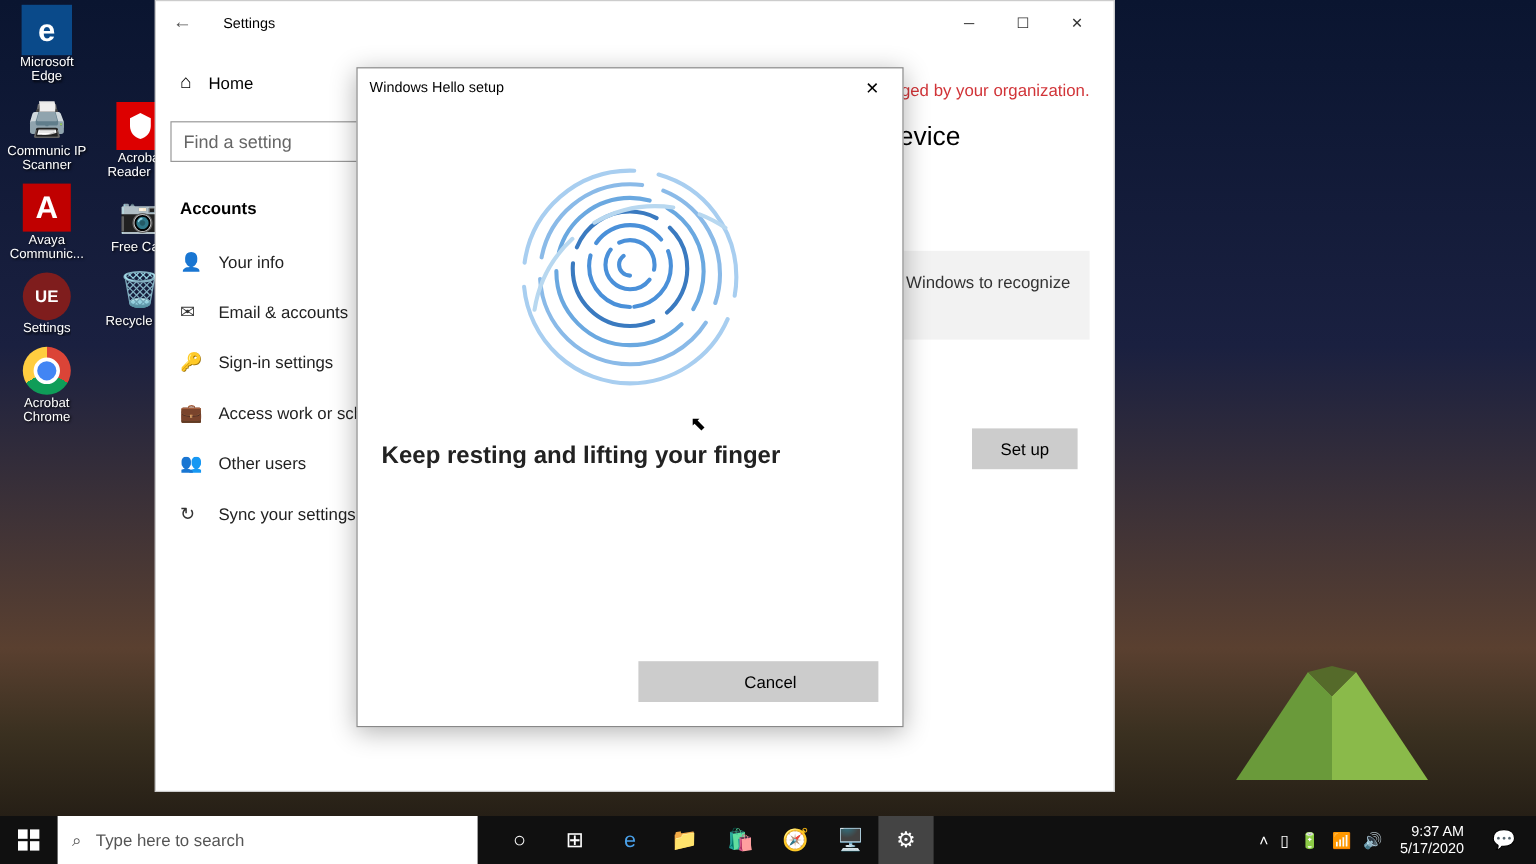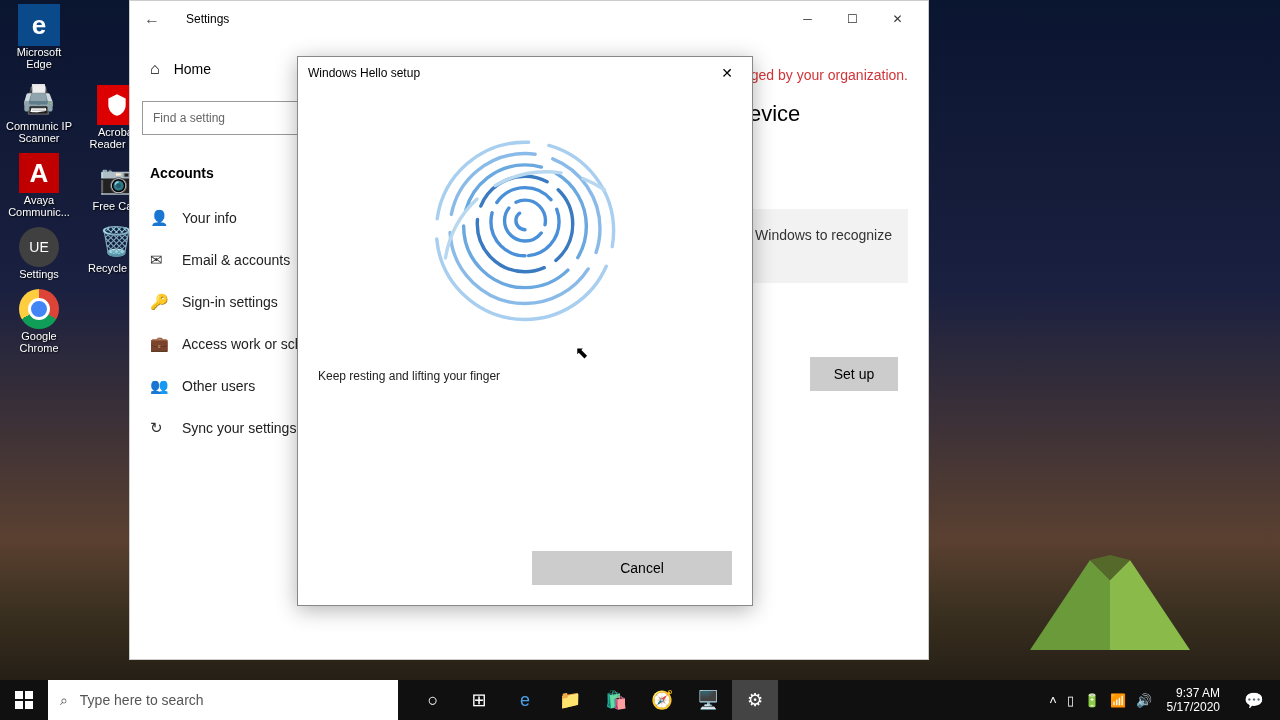--- a/index.html
+++ b/index.html
@@ -19,21 +19,21 @@
 .settings-window { position: absolute; left: 129px; top: 0; width: 800px; height: 660px; background: #fff; border: 1px solid #ccc; display: flex; flex-direction: column; }
 .settings-titlebar { height: 36px; display: flex; align-items: center; padding: 0 8px; }
 .settings-titlebar .back { width: 28px; font-size: 16px; color: #555; text-align: center; }
 .settings-titlebar .title { flex: 1; font-size: 12px; padding-left: 20px; }
 .settings-titlebar .win-controls { display: flex; }
 .settings-titlebar .win-btn { width: 45px; height: 28px; display: flex; align-items: center; justify-content: center; font-size: 12px; color: #333; }
 .settings-body { flex: 1; display: flex; }
 .settings-sidebar { width: 270px; padding: 12px 0 0 12px; }
 .home-row { display: flex; align-items: center; height: 40px; padding-left: 8px; font-size: 14px; gap: 14px; }
 .home-row .icon { font-size: 16px; }
-.search-box { margin: 12px 4px 12px 0; height: 34px; border: 1px solid #999; display: flex; align-items: center; padding: 0 10px; color: #666; font-size: 12px; }
+.search-box { margin: 12px 4px 12px 0; height: 34px; border: 1px solid #999; display: flex; align-items: center; padding: 0 10px; color: #666; font-size: 15px; }
 .section-title { font-weight: 600; font-size: 14px; padding: 18px 0 16px 8px; }
 .nav-item { display: flex; align-items: center; height: 42px; padding-left: 8px; font-size: 14px; gap: 14px; color: #222; }
 .nav-item .icon { width: 18px; font-size: 15px; color: #333; }
 .settings-main { flex: 1; padding: 30px 20px 0 20px; position: relative; }
 .org-notice { color: #d13438; font-size: 14px; text-align: right; margin-bottom: 18px; }
 .main-heading { font-size: 22px; font-weight: 400; margin-bottom: 18px; }
 .main-text { font-size: 14px; color: #333; margin-bottom: 22px; }
 .rec-text { font-size: 14px; color: #333; margin-bottom: 10px; }
 .desc-box { background: #f2f2f2; padding: 16px; font-size: 14px; color: #333; margin-bottom: 30px; line-height: 1.5; }
 .setup-btn { position: absolute; right: 30px; top: 320px; width: 88px; height: 34px; background: #ccc; border: none; font-size: 14px; }
@@ -42,21 +42,21 @@
 .password-section .pw-texts .pw-title { font-size: 14px; }
 .password-section .pw-texts .pw-sub { font-size: 13px; color: #666; }
 
 
 .hello-dialog { position: absolute; left: 297px; top: 56px; width: 456px; height: 550px; background: #fff; border: 1px solid #888; box-shadow: 0 4px 20px rgba(0,0,0,0.3); display: flex; flex-direction: column; }
 .hello-titlebar { height: 32px; display: flex; align-items: center; padding: 0 10px; font-size: 12px; }
 .hello-titlebar .title { flex: 1; }
 .hello-titlebar .close { width: 30px; text-align: center; font-size: 14px; }
 .hello-body { flex: 1; padding: 10px 20px 0 20px; display: flex; flex-direction: column; align-items: center; }
 .fingerprint-svg { width: 230px; height: 250px; margin-bottom: 20px; }
-.hello-instruction { align-self: flex-start; font-size: 12px; font-weight: 400; color: #222; }
+.hello-instruction { align-self: flex-start; font-size: 20px; font-weight: 700; color: #222; }
 .hello-footer { padding: 0 20px 20px 0; display: flex; justify-content: flex-end; }
 .cancel-btn { width: 200px; height: 34px; background: #ccc; border: none; font-size: 14px; padding-left: 20px; }
 
 
 .cursor { position: absolute; left: 575px; top: 343px; font-size: 16px; color: #000; pointer-events: none; }
 
 
 .taskbar { position: absolute; bottom: 0; left: 0; right: 0; height: 40px; background: #101010; display: flex; align-items: center; color: #fff; }
 .start-btn { width: 48px; height: 40px; display: flex; align-items: center; justify-content: center; }
 .start-btn svg { width: 18px; height: 18px; }
@@ -65,21 +65,21 @@
 .task-icon { width: 46px; height: 40px; display: flex; align-items: center; justify-content: center; font-size: 18px; color: #fff; }
 .task-icon.active { background: #444; }
 .tray { margin-left: auto; display: flex; align-items: center; height: 40px; padding-right: 6px; gap: 8px; font-size: 12px; }
 .tray-icons { display: flex; gap: 10px; font-size: 13px; align-items: center; }
 .clock { text-align: right; line-height: 1.2; font-size: 12px; padding: 0 6px; }
 .notif { width: 40px; text-align: center; font-size: 16px; }
 
 .edge-ico { background: #0a4a8a; width:42px; height:42px; display:flex; align-items:center; justify-content:center; font-weight:bold; font-size:26px; color:#fff;}
 .acro-ico { background:#d00; width:40px; height:40px; display:flex; align-items:center; justify-content:center;}
 .a-ico { background:#c00000; width:40px; height:40px; display:flex; align-items:center; justify-content:center; font-size:26px; font-weight:bold;}
-.ue-ico { background:#404040; width:40px; height:40px; border-radius:50%; display:flex; align-items:center; justify-content:center; font-size:14px; font-weight:normal;text-align:center;}
+.ue-ico { background:#7f1d1d; width:40px; height:40px; border-radius:50%; display:flex; align-items:center; justify-content:center; font-size:14px; font-weight:bold;text-align:center;}
 .chrome-ico { width:40px; height:40px; border-radius:50%; background: conic-gradient(#db4437 0 120deg, #0f9d58 120deg 240deg, #ffcd40 240deg 360deg); display:flex; align-items:center; justify-content:center;}
 .chrome-ico::after { content:''; width:16px; height:16px; background:#4285f4; border:3px solid #fff; border-radius:50%;}
 </style>
 </head>
 <body>
 
 <div class="desktop">
   <div class="desktop-icon">
     <div class="icon-box">
         <div class="edge-ico">e</div>
@@ -99,21 +99,21 @@
   <div class="desktop-icon">
     <div class="icon-box">
         <div class="ue-ico">UE</div>
       </div>
     <div class="icon-label">Settings</div>
   </div>
   <div class="desktop-icon">
     <div class="icon-box">
         <div class="chrome-ico"></div>
       </div>
-    <div class="icon-label">Google Chrome</div>
+    <div class="icon-label">Acrobat Chrome</div>
   </div>
 </div>
 
 <div class="desktop-col2">
   <div style="height:80px"></div>
   <div class="desktop-icon">
     <div class="icon-box">
         <div class="acro-ico">
           <svg width="26" height="26" viewBox="0 0 24 24">
             <path fill="#fff" d="M12 2 L4 6 v6 c0 5 3.5 9 8 10 4.5-1 8-5 8-10 V6 z"></path>

